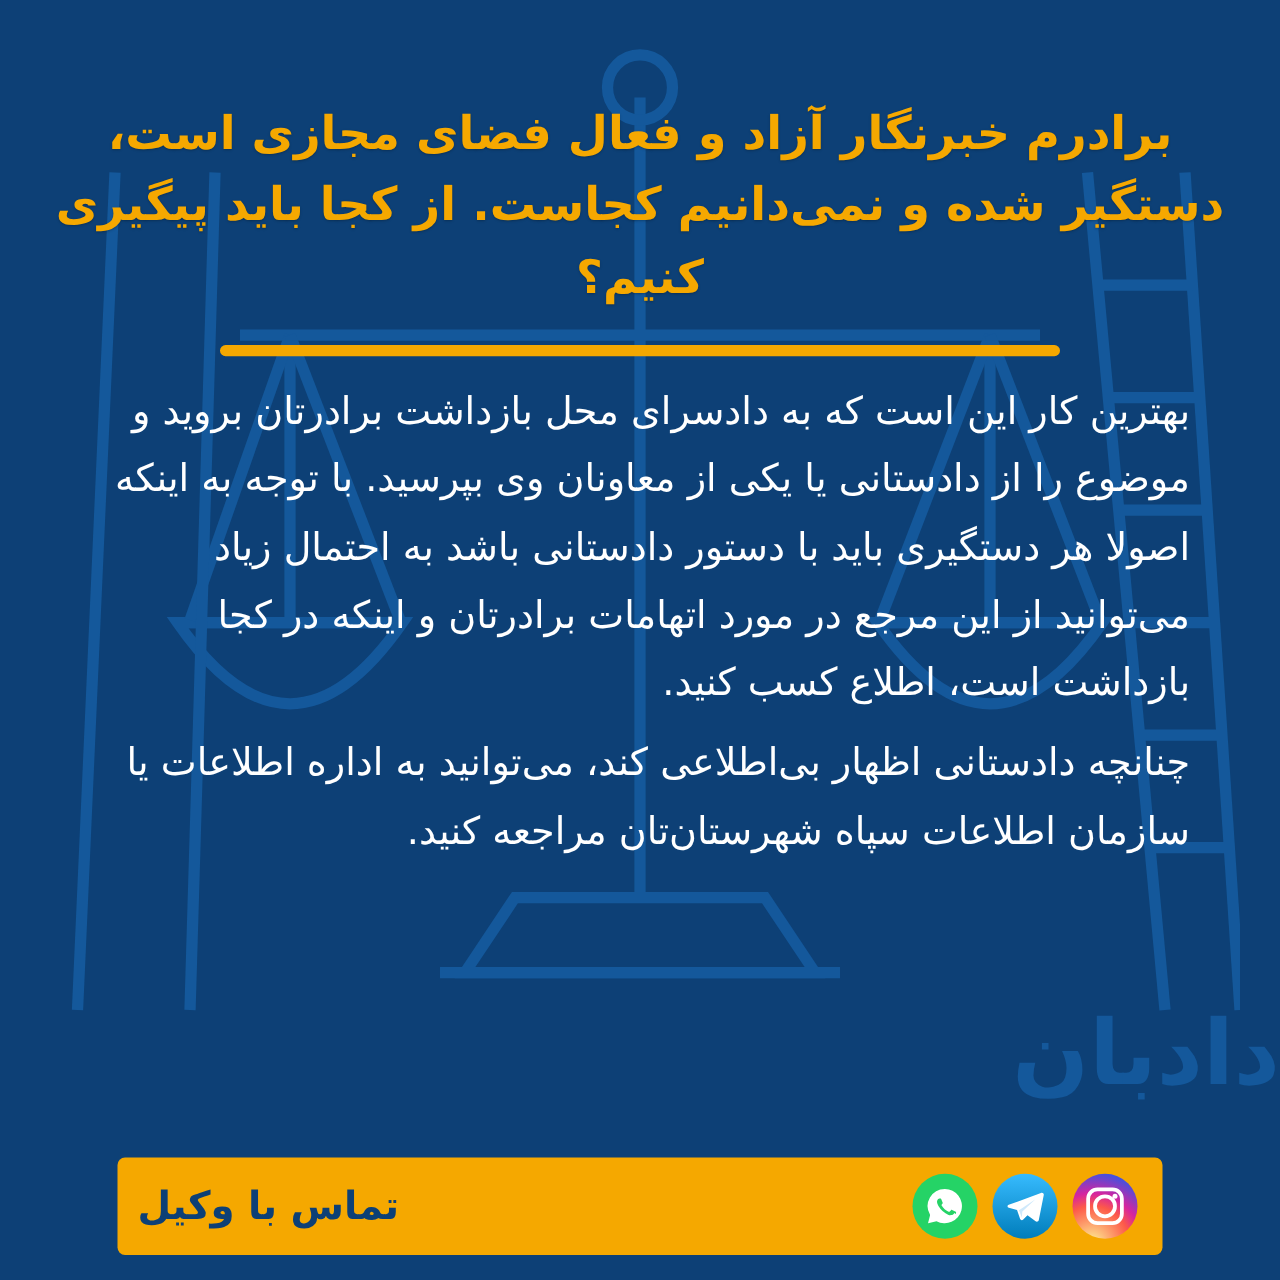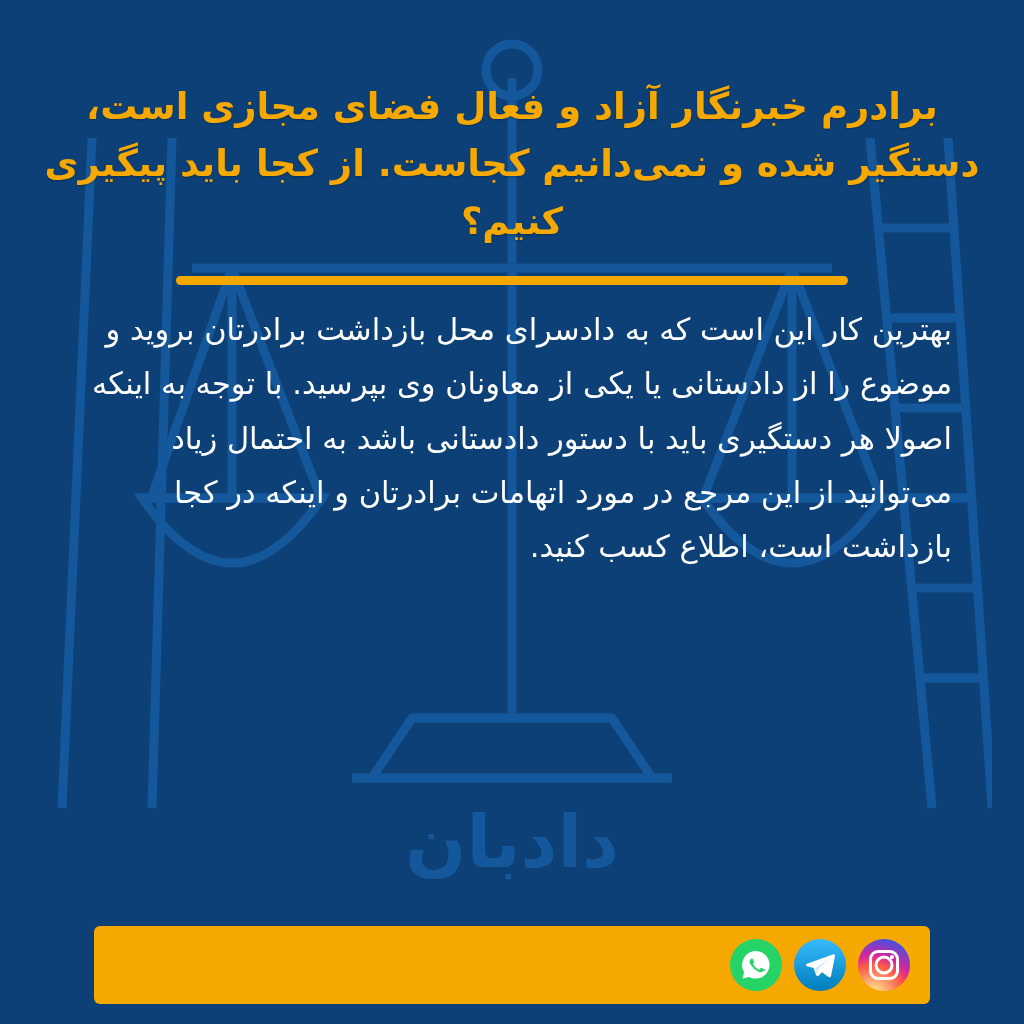--- a/index.html
+++ b/index.html
@@ -22,21 +22,21 @@
     transform: translateX(-50%);
     width: 960px;
     height: 880px;
     opacity: 1;
     pointer-events: none;
   }
   #brandmark {
     position: absolute;
     left: 0; right: 0;
     top: 800px;
-    text-align: center;
+    text-align: right;
     font-size: 72px;
     font-weight: bold;
     color: #14589b;
     letter-spacing: 2px;
     pointer-events: none;
     user-select: none;
   }
   .content {
     position: relative;
     z-index: 3;
@@ -192,35 +192,37 @@
 
   <div class="content">
     <h1 id="headline">برادرم خبرنگار آزاد و فعال فضای مجازی است، دستگیر شده و نمی‌دانیم کجاست. از کجا باید پیگیری کنیم؟</h1>
 
     <div id="divider-wrap">
       <div id="divider"></div>
     </div>
 
     <div id="body-copy">
       <p>بهترین کار این است که به دادسرای محل بازداشت برادرتان بروید و موضوع را از دادستانی یا یکی از معاونان وی بپرسید. با توجه به اینکه اصولا هر دستگیری باید با دستور دادستانی باشد به احتمال زیاد می‌توانید از این مرجع در مورد اتهامات برادرتان و اینکه در کجا بازداشت است، اطلاع کسب کنید.</p>
+      <p>چنانچه دادستانی اظهار بی‌اطلاعی کند، می‌توانید به اداره اطلاعات یا سازمان اطلاعات سپاه شهرستان‌تان مراجعه کنید.</p>
     </div>
   </div>
 
   <div id="contact-bar">
     <div id="social-icons">
       <span class="social ig">
         <span class="glyph"></span>
       </span>
       <span class="social tg">
         <svg width="34" height="34" viewBox="0 0 24 24" aria-hidden="true">
           <path d="M21 4.5 2.8 11.2c-.9.3-.9 1.5.1 1.7l4.6 1.2 1.7 5c.3.8 1.2 1 1.8.4l2.4-2.4 4.6 3.4c.7.5 1.6.1 1.8-.7L22.6 5.7c.2-.9-.7-1.6-1.6-1.2z" fill="#fff"></path>
           <path d="M8.6 14.3 17.9 8l-7.4 7 -.3 3.4z" fill="#cfe9fb"></path>
         </svg>
       </span>
       <span class="social wa">
         <svg width="34" height="34" viewBox="0 0 24 24" aria-hidden="true">
           <path d="M12 2.2A9.7 9.7 0 0 0 3.6 16.9L2.4 21.6l4.8-1.2A9.7 9.7 0 1 0 12 2.2zm5.3 13.6c-.2.6-1.2 1.2-1.7 1.2-.5.1-1 .1-1.6-.1a12 12 0 0 1-5.6-4.9c-.4-.7-.9-1.6-.9-2.5s.5-1.4.7-1.6c.2-.2.4-.3.6-.3h.5c.2 0 .4 0 .6.5l.8 1.9c.1.2 0 .4-.1.5l-.4.5c-.1.2-.3.3-.1.6.2.3.8 1.3 1.7 2.1 1.1 1 2 1.3 2.3 1.4.3.1.5.1.6-.1l.7-.8c.2-.2.4-.2.6-.1l1.8.9c.2.1.4.2.4.3.1.2.1.6-.1 1.1z" fill="#fff"></path>
         </svg>
       </span>
     </div>
+    <div id="contact-text">تماس با وکیل</div>
   </div>
 
 </div>
 
 </body></html>

